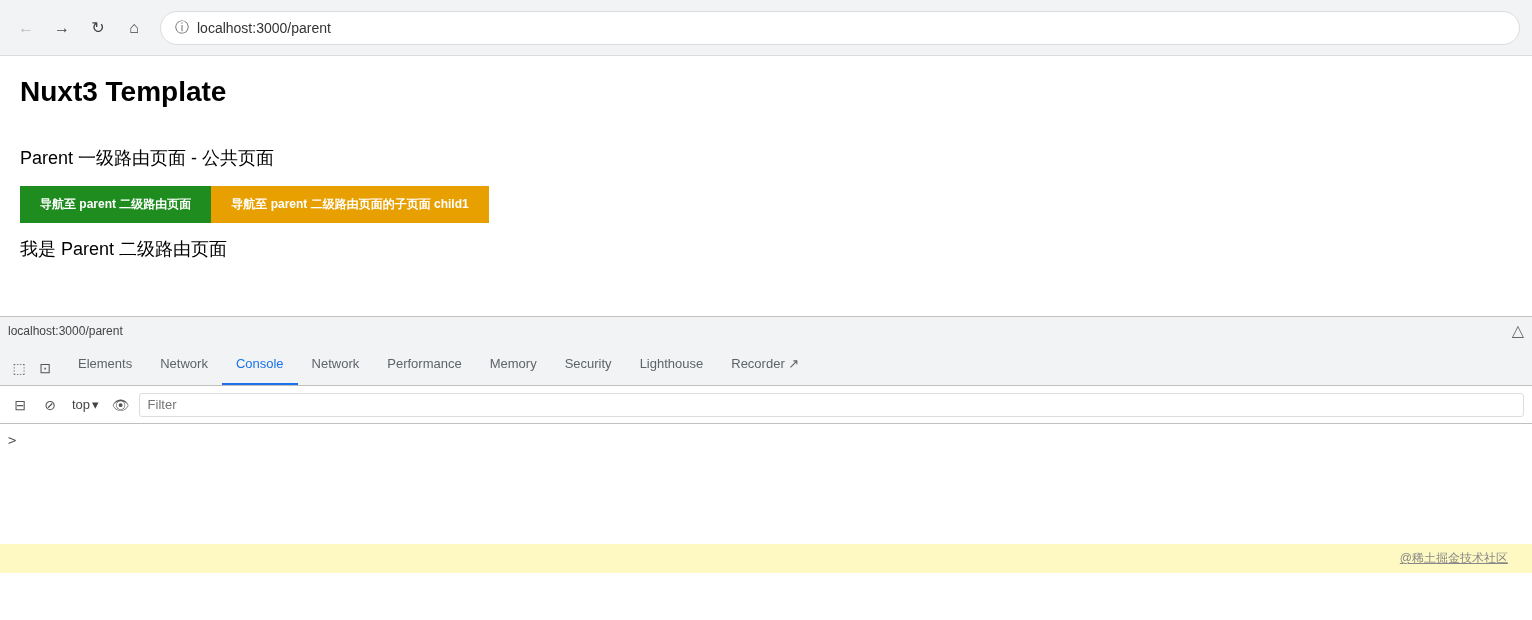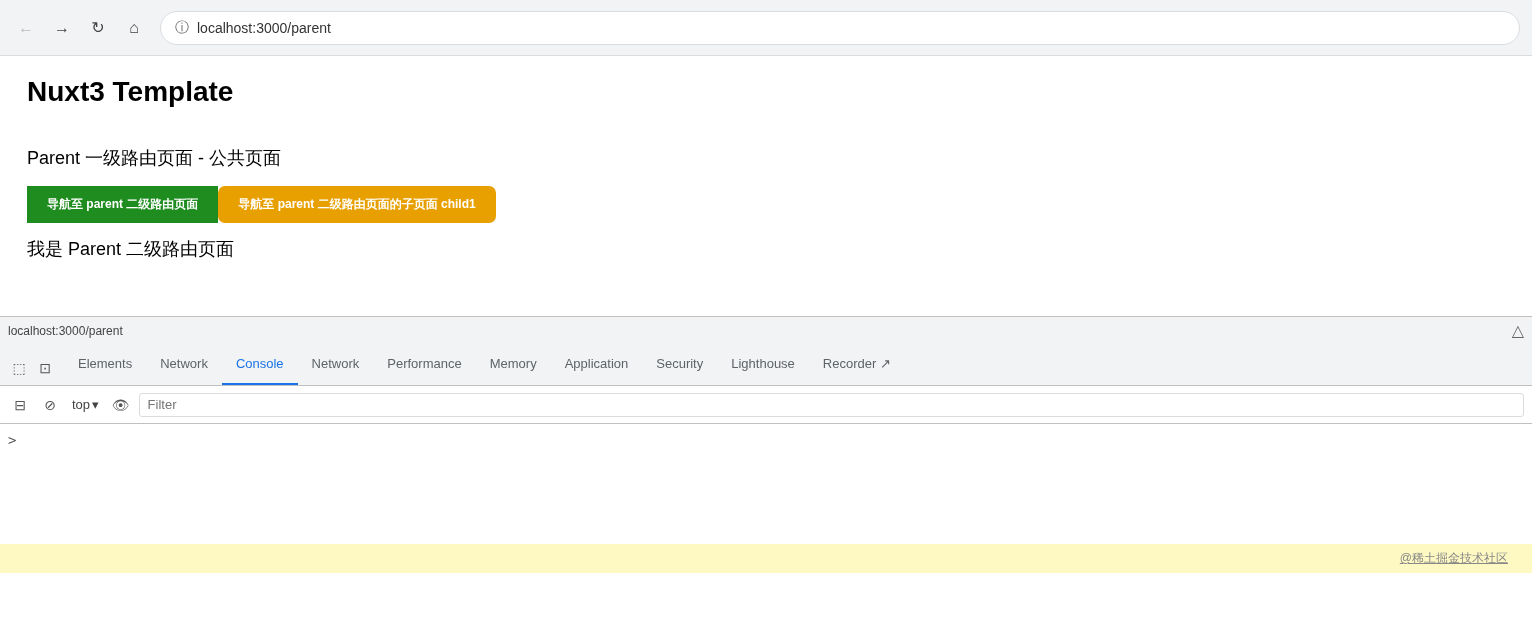--- a/index.html
+++ b/index.html
@@ -46,21 +46,21 @@
       color: #666;
       font-size: 14px;
     }
     .url-text {
       font-size: 14px;
       color: #333;
     }
 
     
     .page-content {
-      padding: 20px 20px 10px 27px;
+      padding: 20px 20px 10px 20px;
       background: #fff;
       min-height: 260px;
     }
     .page-title {
       font-size: 28px;
       font-weight: bold;
       color: #000;
       margin-bottom: 14px;
     }
     .page-subtitle {
@@ -77,21 +77,21 @@
     .nav-link-btn {
       padding: 10px 20px;
       font-size: 12px;
       color: #fff;
       border: none;
       cursor: pointer;
       font-family: 'Microsoft YaHei', Arial, sans-serif;
       font-weight: bold;
     }
     .nav-link-btn.green { background: #1e8c1e; }
-    .nav-link-btn.yellow { background: #e8a000; border-radius: 7px; }
+    .nav-link-btn.yellow { background: #e8a000; }
     .nav-link-btn.blue { background: #1565c0; }
     .page-info {
       font-size: 18px;
       color: #000;
     }
 
     
     .devtools-statusbar {
       background: #f1f3f4;
       border-top: 1px solid #c0c0c0;
@@ -270,23 +270,20 @@
     <div class="tab-item">
       <span>Network</span>
     </div>
     <div class="tab-item">
       <span>Performance</span>
     </div>
     <div class="tab-item">
       <span>Memory</span>
     </div>
     <div class="tab-item">
-      <span>Application</span>
-    </div>
-    <div class="tab-item">
       <span>Security</span>
     </div>
     <div class="tab-item">
       <span>Lighthouse</span>
     </div>
     <div class="tab-item">
       <span>Recorder ↗</span>
     </div>
   </div>
 

